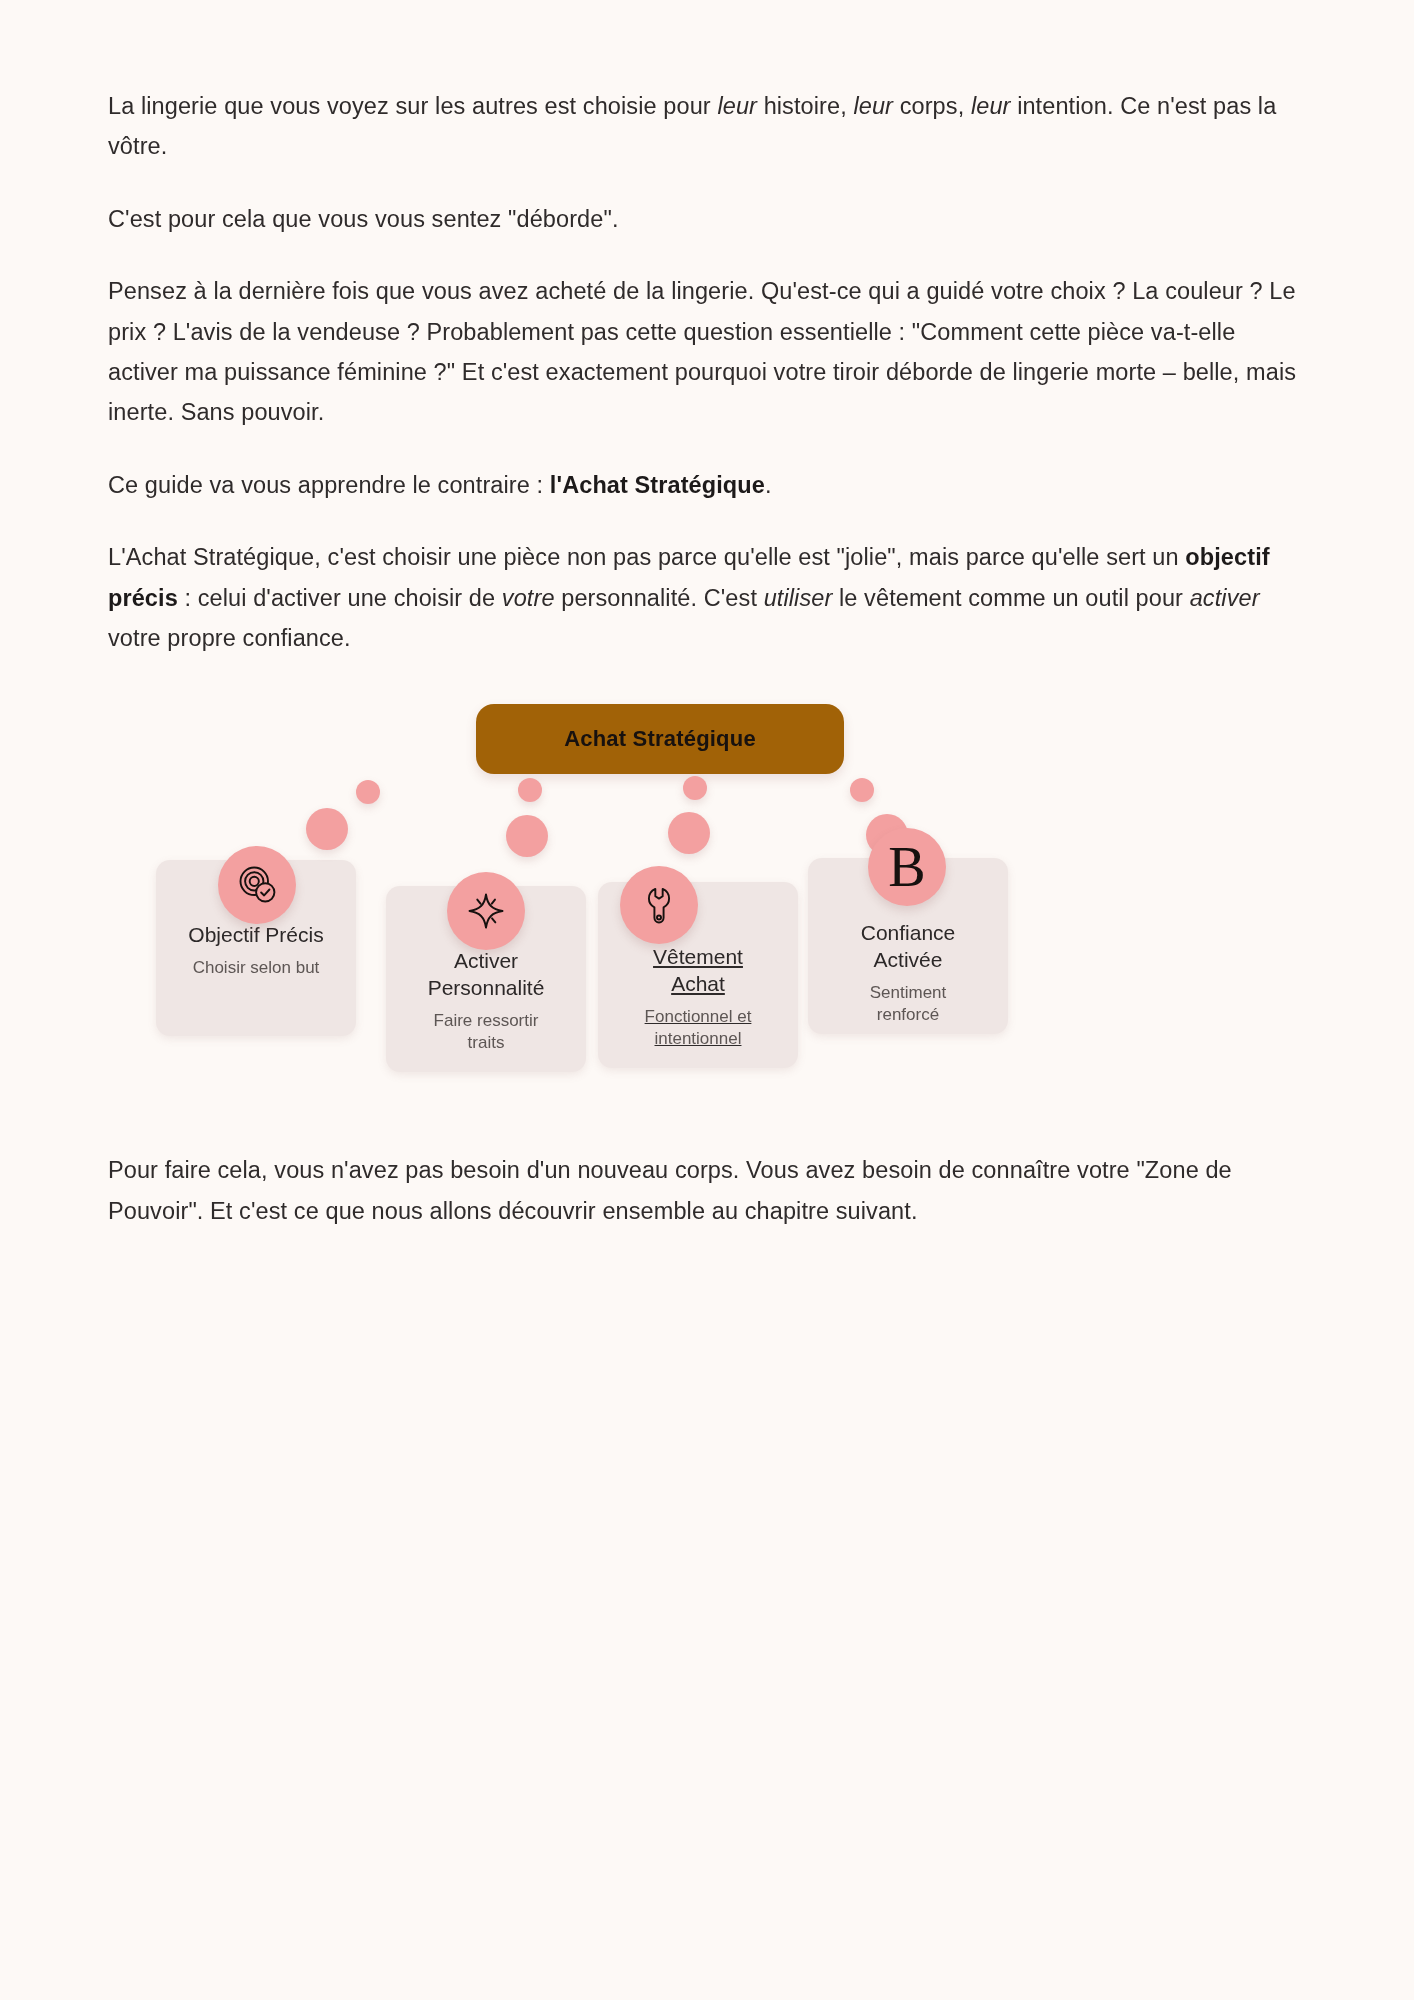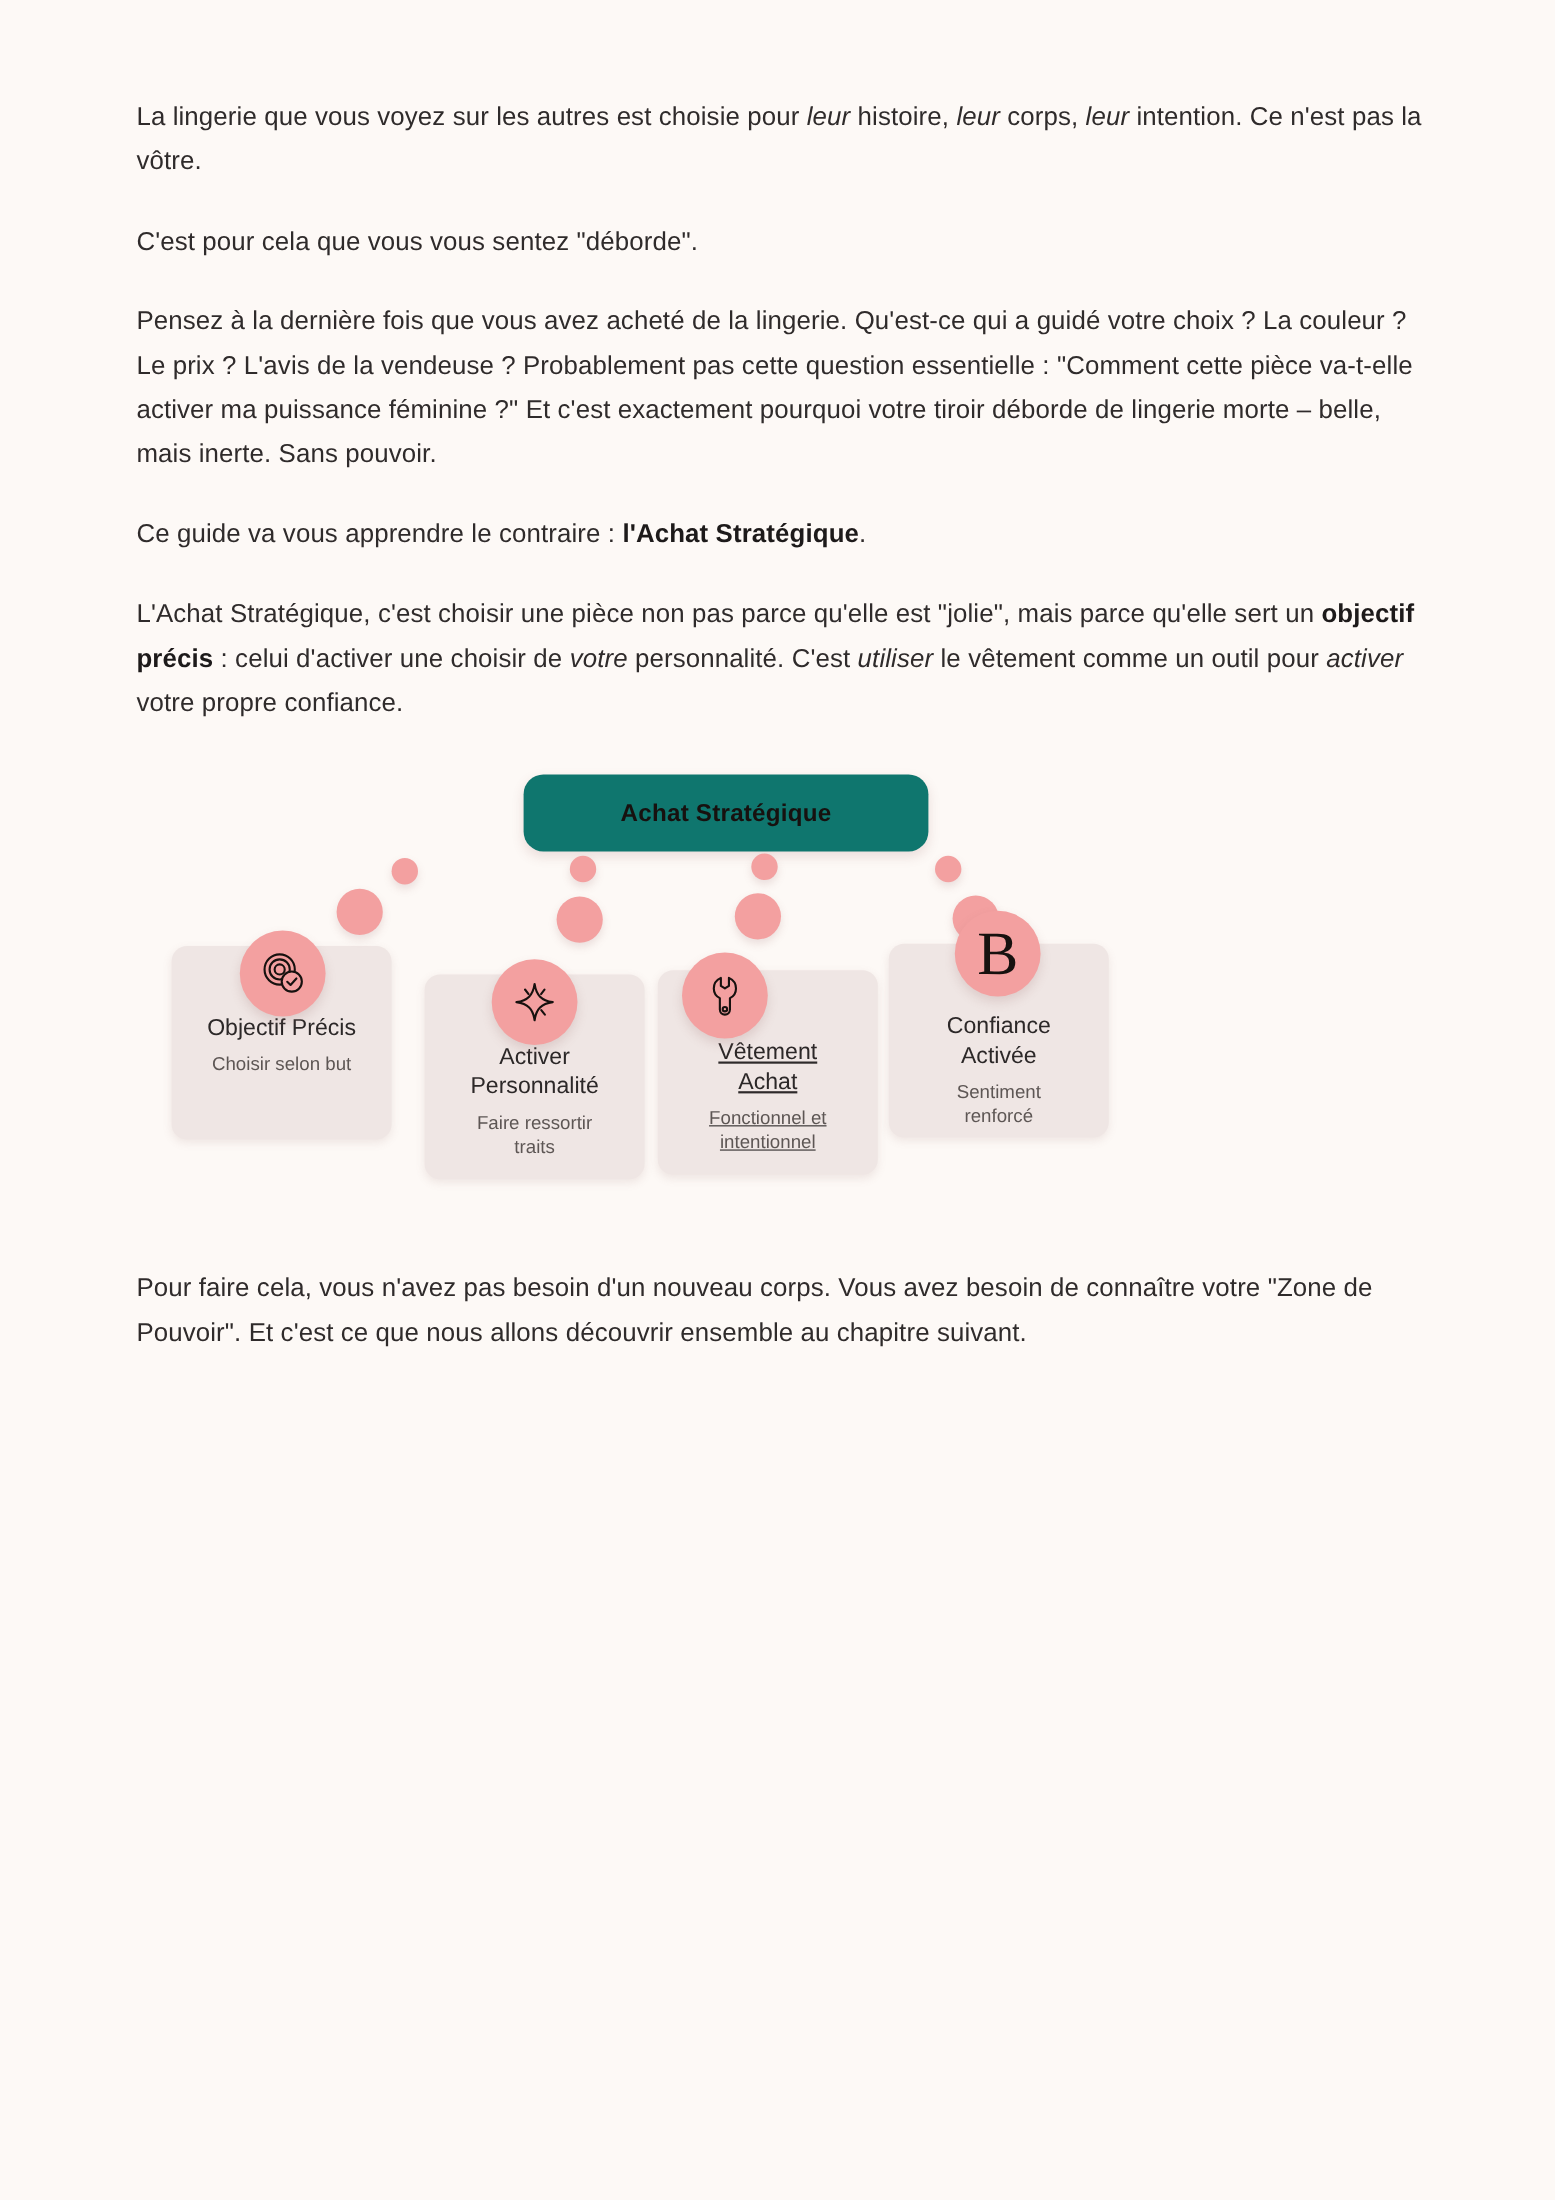--- a/index.html
+++ b/index.html
@@ -19,21 +19,21 @@
     width: 1414px;
     min-height: 2000px;
     padding: 86px 108px 0 108px;
     background: #fdf9f6;
   }
 
   .para {
     font-size: 23.5px;
     line-height: 1.72;
     color: #2f2b2b;
-    margin: 0 0 32px 16px;
+    margin: 0 0 32px 0;
     letter-spacing: 0.1px;
     max-width: 1200px;
     font-weight: 400;
   }
   .para em { font-style: italic; }
   .para strong { font-weight: 700; color: #1d1a1a; }
 
   
   .diagram {
     position: relative;
@@ -41,21 +41,21 @@
     height: 420px;
     width: 1200px;
   }
 
   .diagram-header {
     position: absolute;
     left: 368px;
     top: 14px;
     width: 368px;
     height: 70px;
-    background: #0f766e;
+    background: #a16207;
     border-radius: 18px;
     display: flex;
     align-items: center;
     justify-content: center;
     box-shadow: 0 5px 11px rgba(140,90,90,0.16);
   }
   .diagram-header-label {
     font-size: 22px;
     font-weight: 600;
     color: #17110f;

